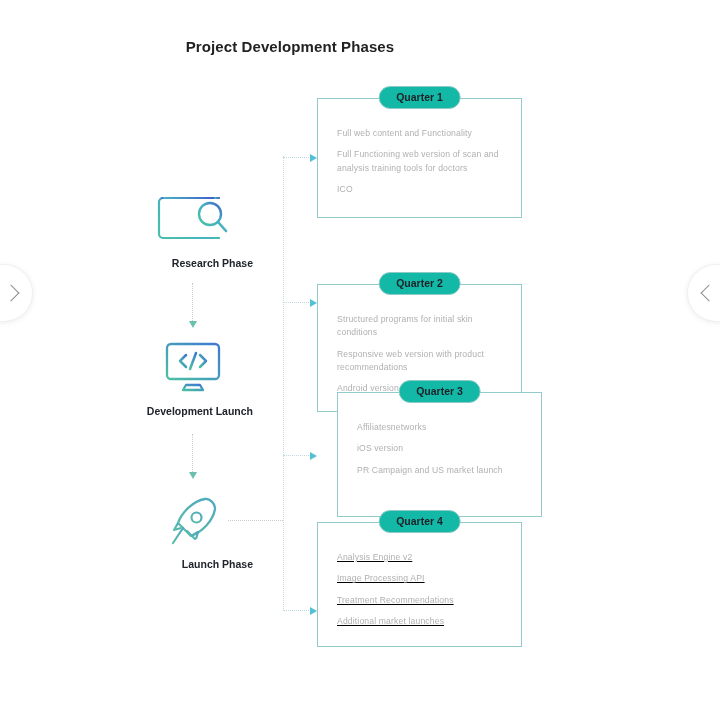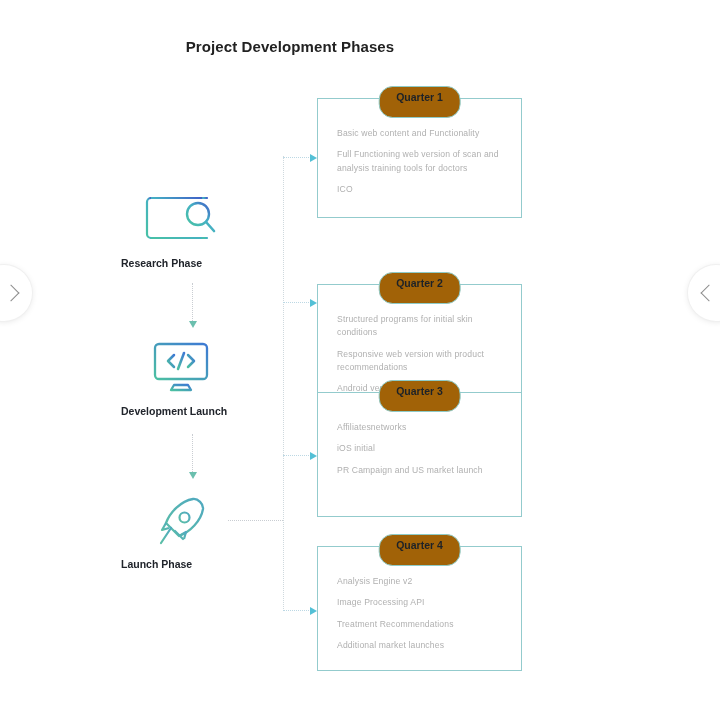--- a/index.html
+++ b/index.html
@@ -49,23 +49,23 @@
     height: 11px;
     border-top: 1.6px solid #8d8d8d;
     border-right: 1.6px solid #8d8d8d;
   }
   .nav-arrow.left  .chev { transform: rotate(45deg);  margin-left: 14px; }
   .nav-arrow.right .chev { transform: rotate(-135deg); margin-right: 14px; }
 
   
   .phase {
     position: absolute;
-    left: 121px;
+    left: 133px;
     width: 120px;
-    text-align: left;
+    text-align: right;
   }
   .phase .ico {
     height: 56px;
     display: flex;
     align-items: center;
     justify-content: center;
   }
   .phase .plabel {
     margin-top: 9px;
     font-size: 10.5px;
@@ -141,32 +141,32 @@
   .qcard {
     position: absolute;
     left: 317px;
     width: 205px;
     border: 1.3px solid #93cbcd;
     background: #ffffff;
     box-sizing: border-box;
   }
   #qcard-0 { top: 98px;  height: 120px; }
   #qcard-1 { top: 240px; height: 128px; margin-top: 44px; }
-  #qcard-2 { top: 392px; height: 125px; }
-  #qcard-3 { top: 546px; height: 125px; }
+  #qcard-2 { top: 392px; height: 125px; margin-left: 20px; }
+  #qcard-3 { top: 522px; height: 125px; text-decoration: underline; }
 
   .qbadge {
     position: absolute;
     top: -13px;
     left: 50%;
     transform: translateX(-50%);
-    background: #a16207;
+    background: #14b8a6;
     border: 1.3px solid #8ecbc8;
     border-radius: 14px;
-    padding: 4px 17px 14px;
+    padding: 4px 17px 5px;
     font-size: 10.5px;
     font-weight: bold;
     color: #1d2228;
     white-space: nowrap;
   }
 
   .qitems {
     padding: 28px 18px 0 19px;
   }
   .qitem {
@@ -281,40 +281,40 @@
 <div class="branch" id="branch-2">
   <span class="arrow"></span>
 </div>
 <div class="branch" id="branch-3">
   <span class="arrow"></span>
 </div>
 
 <div class="qcard" id="qcard-0">
   <div class="qbadge">Quarter 1</div>
   <div class="qitems">
-    <div class="qitem">Basic web content and Functionality</div>
+    <div class="qitem">Full web content and Functionality</div>
     <div class="qitem">Full Functioning web version of scan and analysis training tools for doctors</div>
     <div class="qitem">ICO</div>
   </div>
 </div>
 
 <div class="qcard" id="qcard-1">
   <div class="qbadge">Quarter 2</div>
   <div class="qitems">
     <div class="qitem">Structured programs for initial skin conditions</div>
     <div class="qitem">Responsive web version with product recommendations</div>
     <div class="qitem">Android version</div>
   </div>
 </div>
 
 <div class="qcard" id="qcard-2">
   <div class="qbadge">Quarter 3</div>
   <div class="qitems">
     <div class="qitem">Affiliatesnetworks</div>
-    <div class="qitem">iOS initial</div>
+    <div class="qitem">iOS version</div>
     <div class="qitem">PR Campaign and US market launch</div>
   </div>
 </div>
 
 <div class="qcard" id="qcard-3">
   <div class="qbadge">Quarter 4</div>
   <div class="qitems">
     <div class="qitem">Analysis Engine v2</div>
     <div class="qitem">Image Processing API</div>
     <div class="qitem">Treatment Recommendations</div>

